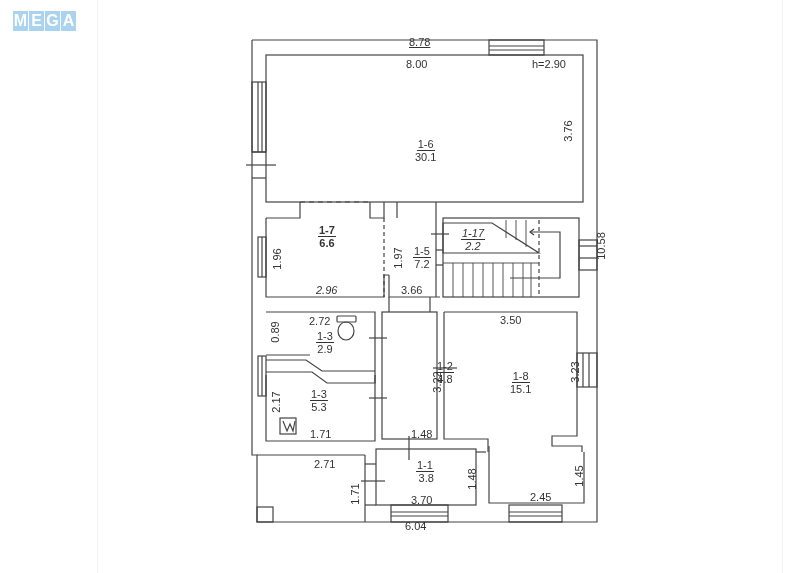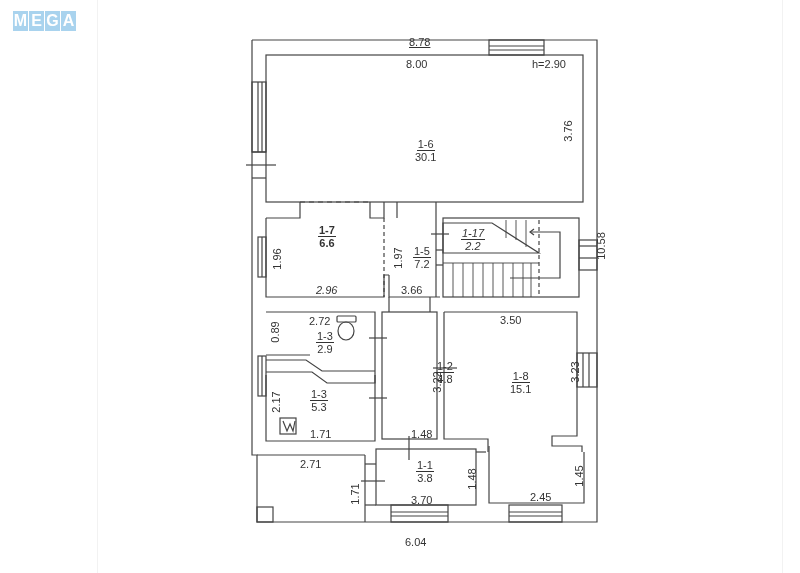--- a/index.html
+++ b/index.html
@@ -128,21 +128,21 @@
     <line x1="509" y1="516" x2="562" y2="516"></line>
   <rect x="257" y="507" width="16" height="15"></rect>
   <line x1="476" y1="452" x2="486" y2="452"></line>
 </svg>
 
 <div class="lbl" style="left:409px;top:36px;text-decoration:underline;">8.78</div>
 <div class="lbl" style="left:406px;top:58px;">8.00</div>
 <div class="lbl" style="left:520px;top:58px;margin-left:12px;">h=2.90</div>
 <div class="lbl vert" style="left:557px;top:125px;">3.76</div>
 <div class="lbl vert" style="left:587px;top:240px;">10.58</div>
-<div class="lbl" style="left:405px;top:536px;text-align:right;">6.04</div>
+<div class="lbl" style="left:405px;top:520px;text-align:right;">6.04</div>
 
 <div class="room" style="left:415px;top:110px;margin-top:28px;">
   <span class="id">1-6</span><br>
   <span>30.1</span>
 </div>
 
 <div class="room" style="left:318px;top:224px;font-weight:bold;">
   <span class="id">1-7</span><br>
   <span>6.6</span>
 </div>
@@ -182,22 +182,22 @@
 <div class="lbl vert" style="left:426px;top:376px;">3.22</div>
 <div class="lbl" style="left:411px;top:428px;">1.48</div>
 
 <div class="lbl" style="left:500px;top:314px;">3.50</div>
 <div class="room" style="left:510px;top:370px;">
   <span class="id">1-8</span><br>
   <span>15.1</span>
 </div>
 <div class="lbl vert" style="left:564px;top:366px;">3.23</div>
 
-<div class="lbl" style="left:300px;top:458px;">2.71</div>
+<div class="lbl" style="left:314px;top:458px;">2.71</div>
 <div class="lbl vert" style="left:344px;top:488px;">1.71</div>
-<div class="room" style="left:416px;top:459px;">
+<div class="room" style="left:416px;top:459px;text-align:right;">
   <span class="id">1-1</span><br>
   <span>3.8</span>
 </div>
 <div class="lbl vert" style="left:461px;top:473px;">1.48</div>
 <div class="lbl" style="left:411px;top:494px;">3.70</div>
 <div class="lbl" style="left:522px;top:491px;margin-left:8px;">2.45</div>
 <div class="lbl vert" style="left:568px;top:470px;">1.45</div>
 
 </body></html>

